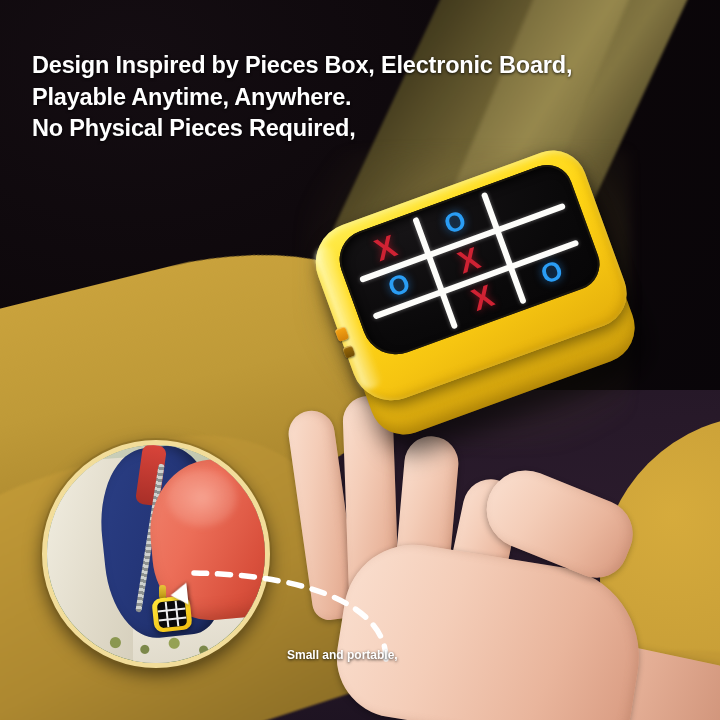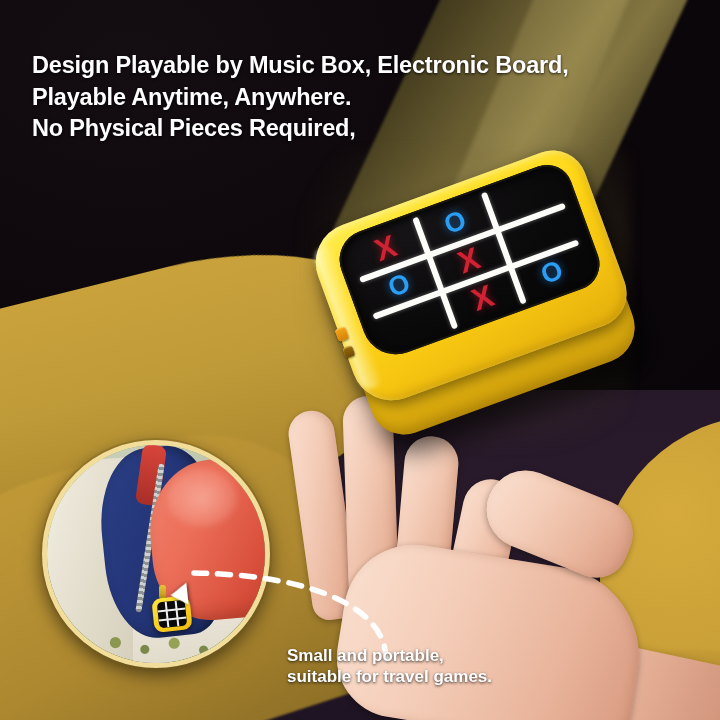--- a/index.html
+++ b/index.html
@@ -231,41 +231,41 @@
   .arrow-head { position:absolute; left:168px; top:586px; width:0; height:0;
     border-left:11px solid transparent; border-right:11px solid transparent;
     border-bottom:17px solid #fff; transform:rotate(-96deg);
     filter:drop-shadow(0 1px 2px rgba(0,0,0,.6)); }
 
   
   #arrow-svg { position:absolute; left:180px; top:555px; width:220px; height:110px; }
 
   
   .caption { position:absolute; left:287px; top:645px; width:300px;
-    color:#fff; font-weight:bold; font-size:17px; line-height:21px;
+    color:#fff; font-weight:bold; font-size:12px; line-height:21px;
     text-shadow:0 1px 3px rgba(0,0,0,.8); }
   .caption div { white-space:nowrap; }
 </style>
 </head>
 <body>
 
 <div id="stage">
 
   <div class="bg-base"></div>
   <div class="bg-plum"></div>
   <div class="bg-olive"></div>
   <div class="bg-olive2"></div>
   <div class="bg-gold-band"></div>
   <div class="bg-gold-band2"></div>
   <div class="bg-gold-right"></div>
   <div class="bg-gold-right2"></div>
   <div class="bg-glow"></div>
 
   <div class="headline">
-    <div>Design Playable by Music Box, Electronic Board,</div>
+    <div>Design Inspired by Pieces Box, Electronic Board,</div>
     <div>Playable Anytime, Anywhere.</div>
     <div>No Physical Pieces Required,</div>
   </div>
 
   <div id="hand">
     <div class="wrist"></div>
     <div class="finger f1"></div>
     <div class="finger f2"></div>
     <div class="finger f3"></div>
     <div class="finger f4"></div>
@@ -345,16 +345,15 @@
     </div>
   </div>
 
   <svg id="arrow-svg" viewBox="0 0 220 110">
     <path d="M206 104 C206 56, 140 20, 14 18" fill="none" stroke="#ffffff" stroke-width="5.5" stroke-dasharray="13 11" stroke-linecap="round"></path>
   </svg>
   <div class="arrow-head"></div>
 
   <div class="caption">
     <div>Small and portable,</div>
-    <div>suitable for travel games.</div>
   </div>
 
 </div>
 
 </body></html>

